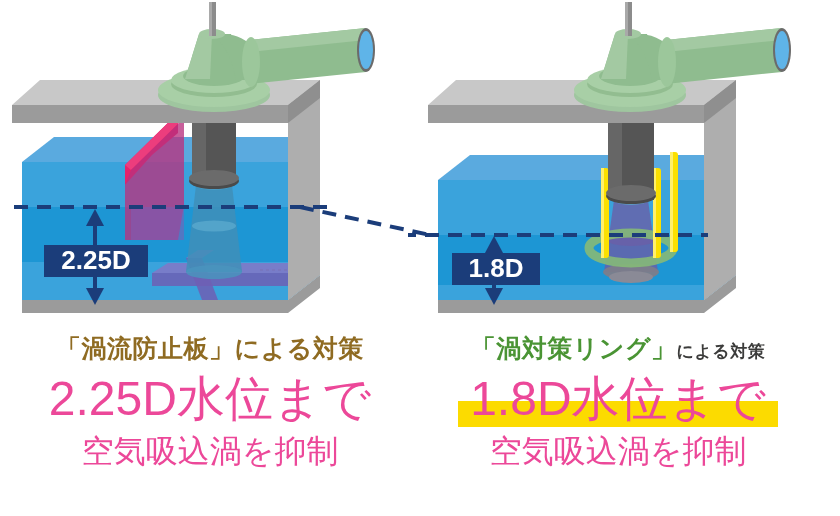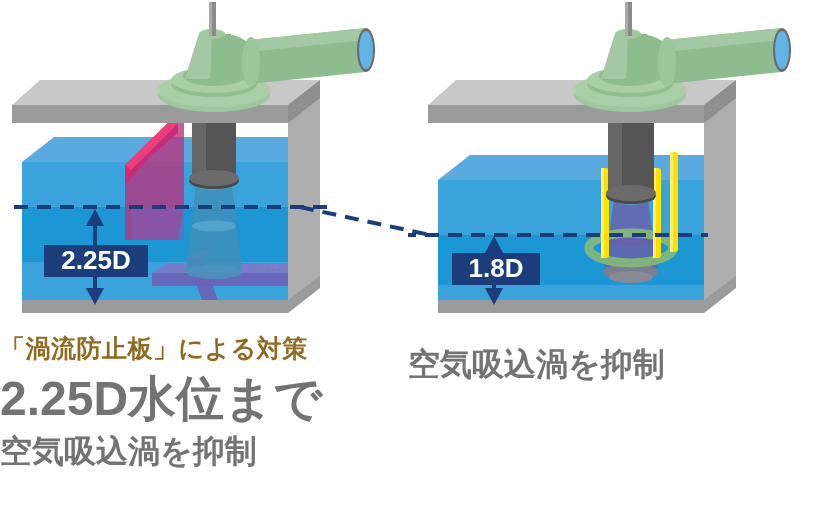--- a/index.html
+++ b/index.html
@@ -44,20 +44,21 @@
     left: 0; top: 0;
     width: 840px; height: 330px;
     pointer-events: none;
   }
 
   .caption-block {
     position: absolute;
     left: 0;
     top: 336px;
     width: 420px;
+    text-align: center;
   }
   .subtitle {
     white-space: nowrap;
     line-height: 1;
     margin: 0;
     padding: 0;
     font-weight: bold;
   }
   .subtitle .accent-brown {
     color: #8f6b22;
@@ -80,22 +81,22 @@
     letter-spacing: 0.5px;
   }
 
   .headline {
     position: relative;
     margin: 0;
     padding: 0;
     line-height: 1;
     white-space: nowrap;
     font-size: 48px;
-    font-weight: bold;
-    color: #737373;
+    font-weight: normal;
+    color: #ec4899;
   }
   .headline-1 { margin-top: 14px; }
   .headline-2 { margin-top: 12px; font-size: 32px; }
 
   .hl-text {
     position: relative;
     z-index: 2;
   }
   .hl-marker {
     position: absolute;
@@ -306,20 +307,27 @@
         </g>
 
         <g>
           <rect x="44" y="253" width="88" height="32" fill="#1b3d7a"></rect>
           <text x="88" y="277" text-anchor="middle" fill="#ffffff" font-family="Liberation Sans, sans-serif" font-size="26" font-weight="bold">1.8D</text>
         </g>
       </svg>
     </div>
 
     <div class="caption-block">
+      <p class="subtitle">
+        <span class="accent-green">「渦対策リング」</span><span class="tail-dark">による対策</span>
+      </p>
+      <p class="headline headline-1">
+        <span class="hl-marker"></span>
+        <span class="hl-text">1.8D水位まで</span>
+      </p>
       <p class="headline headline-2">
         <span class="hl-text">空気吸込渦を抑制</span>
       </p>
     </div>
   </div>
 
   <svg class="connector" viewBox="0 0 840 330" xmlns="http://www.w3.org/2000/svg">
     <line x1="300" y1="207" x2="430" y2="235" stroke="#1b3d7a" stroke-width="4" stroke-dasharray="14,9"></line>
   </svg>
 

